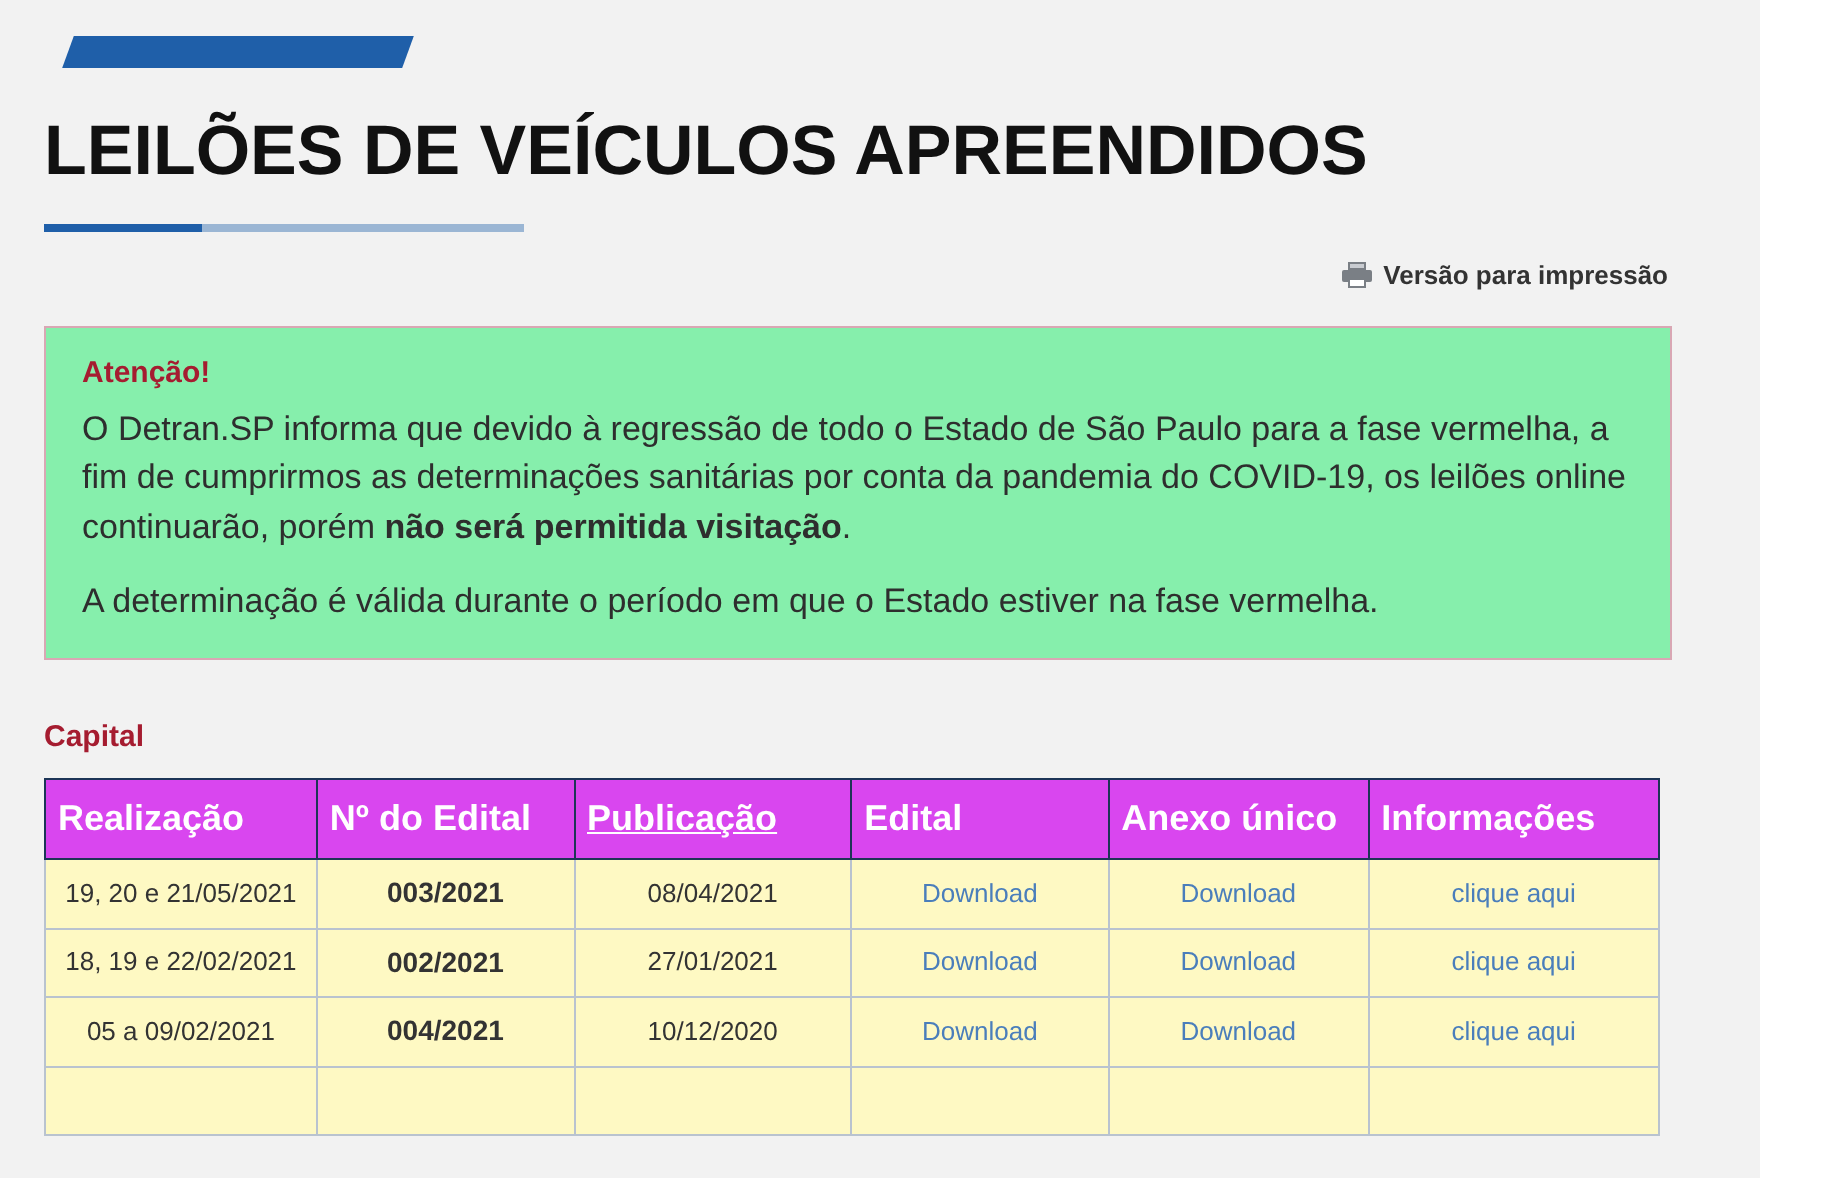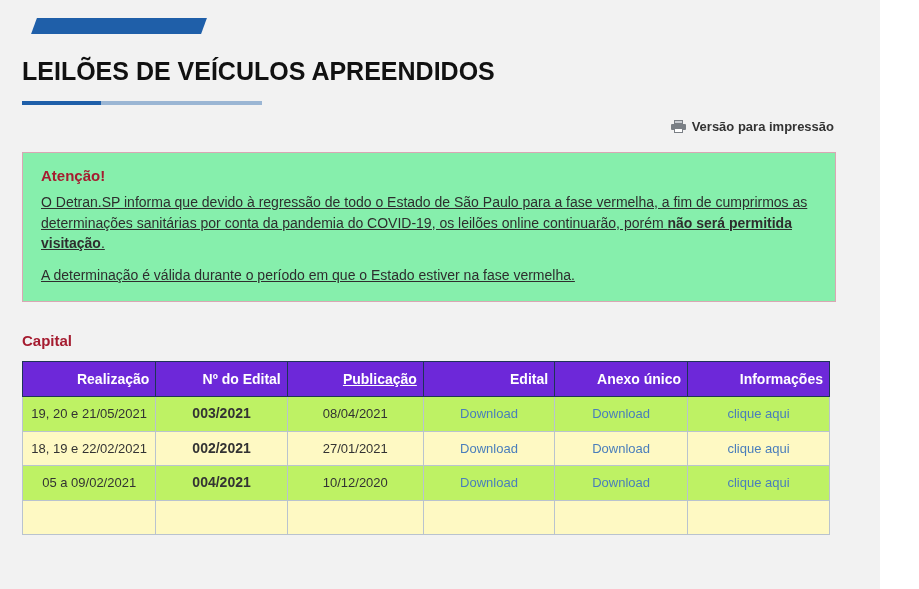--- a/index.html
+++ b/index.html
@@ -36,21 +36,21 @@
   .top-ribbon {
     margin-top: 18px;
     width: 170px;
     height: 16px;
     background: #1f5fa9;
     transform: skewX(-20deg);
     margin-left: 12px;
   }
   .title {
     margin: 24px 0 0 0;
-    font-size: 25px;
+    font-size: 35px;
     font-weight: bold;
     color: #111111;
     letter-spacing: 0px;
     line-height: 1.05;
   }
   .title-rule {
     margin-top: 17px;
     width: 240px;
     height: 4px;
     background: linear-gradient(to right, #1f5fa9 0%, #1f5fa9 33%, #9bb6d4 33%, #9bb6d4 100%);
@@ -105,61 +105,60 @@
     padding: 14px 18px 16px 18px;
     box-sizing: border-box;
   }
   .alert-title {
     color: #a51c30;
     font-size: 15px;
     font-weight: bold;
     margin-bottom: 8px;
   }
   .alert-text {
-    font-size: 14px;
+    font-size: 17px;
     line-height: 1.45;
     color: #2e2e2e;
-    text-decoration: underline;
   }
   .alert-text.second {
     margin-top: 12px;
   }
   .alert-text b {
     font-weight: bold;
   }
   .section-title {
     margin-top: 30px;
     font-size: 15px;
     font-weight: bold;
     color: #a51c30;
   }
   table.auctions {
     margin-top: 12px;
     border-collapse: collapse;
     width: 808px;
     font-size: 13px;
   }
   table.auctions th {
-    background: #6d28d9;
+    background: #d946ef;
     color: #ffffff;
     font-weight: bold;
-    font-size: 14px;
+    font-size: 18px;
     padding: 9px 6px;
     border: 1px solid #1d3557;
-    text-align: right;
+    text-align: left;
   }
   table.auctions td {
     padding: 8px 6px;
     border: 1px solid #b9c3cf;
     text-align: center;
     color: #333333;
     line-height: 1.25;
   }
   table.auctions tr.odd td {
-    background: #bef264;
+    background: #fef9c3;
   }
   table.auctions tr.even td {
     background: #fef9c3;
   }
   td.edital-num {
     font-weight: bold;
     font-size: 14px;
     color: #222222;
   }
   a.link {

